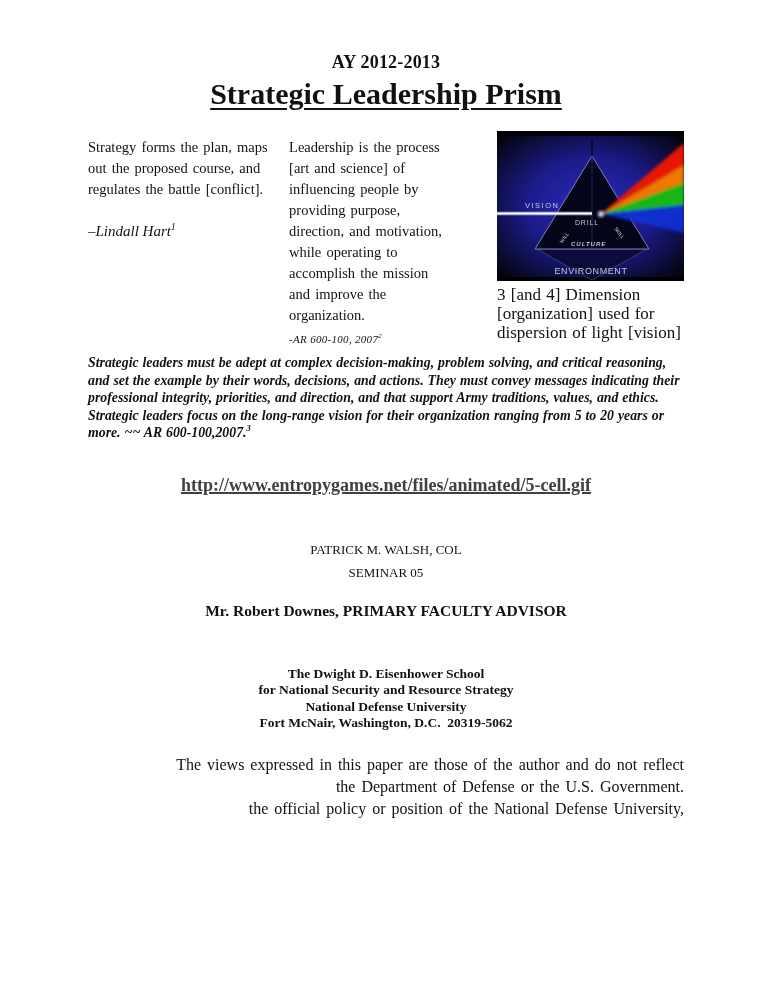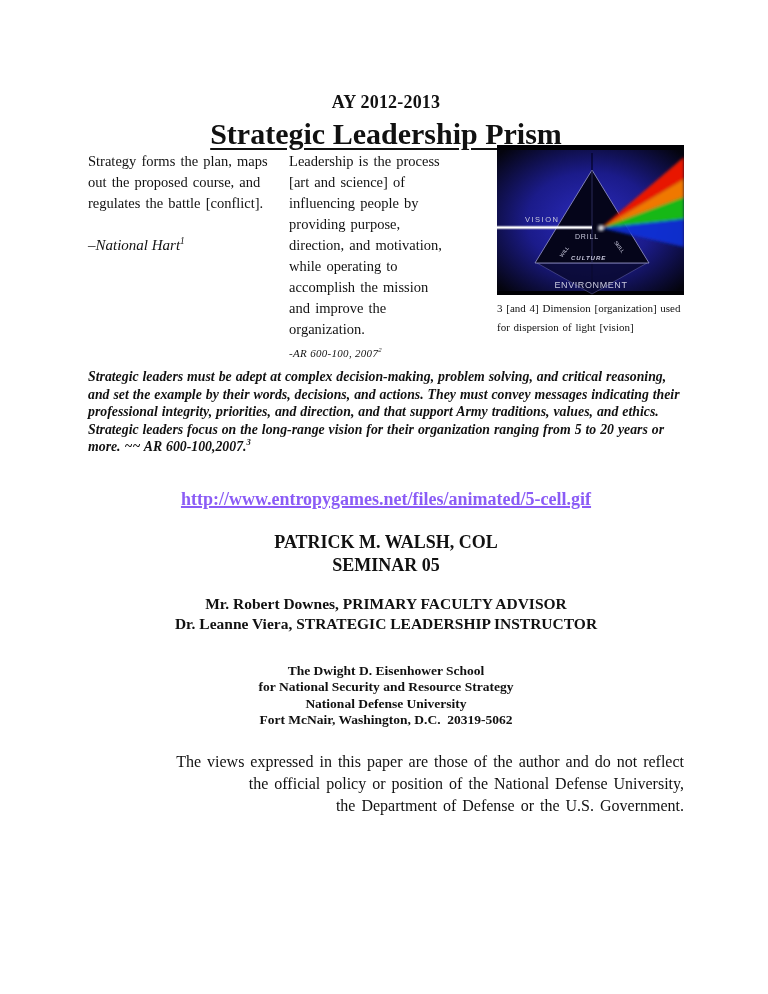--- a/index.html
+++ b/index.html
@@ -9,21 +9,21 @@
   }
   .page {
     position: relative;
     width: 768px;
     height: 994px;
     background: #ffffff;
     font-family: "Liberation Serif", "DejaVu Serif", serif;
     color: #111111;
     overflow: hidden;
     box-sizing: border-box;
-    padding-top: 92px;
+    padding-top: 52px;
   }
   .content { width: 596px; margin: 0 auto 0 88px; }
 
   
   .hdr { text-align: center; }
   .hdr .year {
     font-size: 18px;
     font-weight: bold;
     letter-spacing: 0.2px;
   }
@@ -33,20 +33,21 @@
     font-weight: bold;
   }
   .hdr .title .u {
     text-decoration: underline;
     text-decoration-thickness: 2px;
     text-underline-offset: 4px;
   }
 
   
   .cols {
+    margin-top: 26px;
     display: flex;
     align-items: flex-start;
     min-height: 205px;
   }
   .col-left  { width: 188px; }
   .col-mid   { width: 168px; margin-left: 21px; }
   .col-right { width: 187px; margin-left: 47px; margin-top: -6px; }
 
   .qt {
     margin: 0;
@@ -64,21 +65,21 @@
     margin: 7px 0 0 0;
     font-size: 11px;
     font-style: italic;
     letter-spacing: 0.3px;
   }
   sup { font-size: 0.62em; line-height: 0; }
 
   .prism-svg { display: block; }
   .caption {
     margin-top: 4px;
-    font-size: 11px;
+    font-size: 17px;
     line-height: 19px;
     word-spacing: 1px;
   }
 
   
   .strategic {
     margin: 9px 9px 0 0;
     width: 596px;
     font-size: 13.8px;
     line-height: 17.5px;
@@ -91,40 +92,40 @@
   .linkline { margin-top: 33px; text-align: center; }
   .gif-link {
     font-size: 18px;
     font-weight: bold;
     text-decoration: underline;
     text-decoration-thickness: 1.5px;
   }
 
   
   .author {
-    margin-top: 21px;
+    margin-top: 42px;
     text-align: center;
-    font-size: 18px;
-    font-weight: bold;
+    font-size: 13px;
+    font-weight: normal;
     line-height: 23px;
   }
 
   
   .advisors {
     margin-top: 17px;
     text-align: center;
     font-size: 15.5px;
     font-weight: bold;
     line-height: 20px;
     font-family: Liberation Serif, serif;
   }
 
   
   .school {
-    margin-top: 29px;
+    margin-top: 45px;
     text-align: center;
     font-size: 13.5px;
     font-weight: bold;
     line-height: 16.5px;
   }
 
   
   .disclaimer {
     margin-top: 22px;
     text-align: right;
@@ -148,21 +149,21 @@
       <div class="year">AY 2012-2013</div>
       <div class="title">
         <span class="u">Strategic Leadership Prism</span>
       </div>
     </div>
 
     <div class="cols">
 
       <div class="col-left">
         <p class="qt">Strategy forms the plan, maps out the proposed course, and regulates the battle [conflict].</p>
-        <p class="attr"><span>–National Hart</span><sup>1</sup></p>
+        <p class="attr"><span>–Lindall Hart</span><sup>1</sup></p>
       </div>
 
       <div class="col-mid">
         <p class="qt">Leadership is the process [art and science] of influencing people by providing purpose, direction, and motivation, while operating to accomplish the mission and improve the organization.</p>
         <p class="cite"><span>-AR 600-100, 2007</span><sup>2</sup></p>
       </div>
 
       <div class="col-right">
         <svg class="prism-svg" width="187" height="150" viewBox="0 0 187 150" xmlns="http://www.w3.org/2000/svg">
           <defs>
@@ -205,40 +206,39 @@
           <text x="94" y="143" font-size="9" letter-spacing="0.6" text-anchor="middle" class="prism-label" fill="#dcdcb4">ENVIRONMENT</text>
         </svg>
         <div class="caption">3 [and 4] Dimension [organization] used for dispersion of light [vision]</div>
       </div>
 
     </div>
 
     <p class="strategic"><span>Strategic leaders must be adept at complex decision-making, problem solving, and critical reasoning, and set the example by their words, decisions, and actions. They must convey messages indicating their professional integrity, priorities, and direction, and that support Army traditions, values, and ethics. Strategic leaders focus on the long-range vision for their organization ranging from 5 to 20 years or more. ~~ AR 600-100,2007.</span><sup>3</sup></p>
 
     <div class="linkline">
-      <a class="gif-link" href="#" style="color: #8b5cf6;">http://www.entropygames.net/files/animated/5-cell.gif</a>
+      <a class="gif-link" href="#" style="color: #404040;">http://www.entropygames.net/files/animated/5-cell.gif</a>
     </div>
 
     <div class="author">
       <div>PATRICK M. WALSH, COL</div>
       <div>SEMINAR 05</div>
     </div>
 
     <div class="advisors">
       <div>Mr. Robert Downes, PRIMARY FACULTY ADVISOR</div>
-      <div>Dr. Leanne Viera, STRATEGIC LEADERSHIP INSTRUCTOR</div>
     </div>
 
     <div class="school">
       <div>The Dwight D. Eisenhower School</div>
       <div>for National Security and Resource Strategy</div>
       <div>National Defense University</div>
       <div>Fort McNair, Washington, D.C.&nbsp; 20319-5062</div>
     </div>
 
     <div class="disclaimer">
       <div>The views expressed in this paper are those of the author and do not reflect</div>
+      <div>the Department of Defense or the U.S. Government.</div>
       <div>the official policy or position of the National Defense University,</div>
-      <div>the Department of Defense or the U.S. Government.</div>
     </div>
 
   </div>
 </div>
 
 </body></html>

